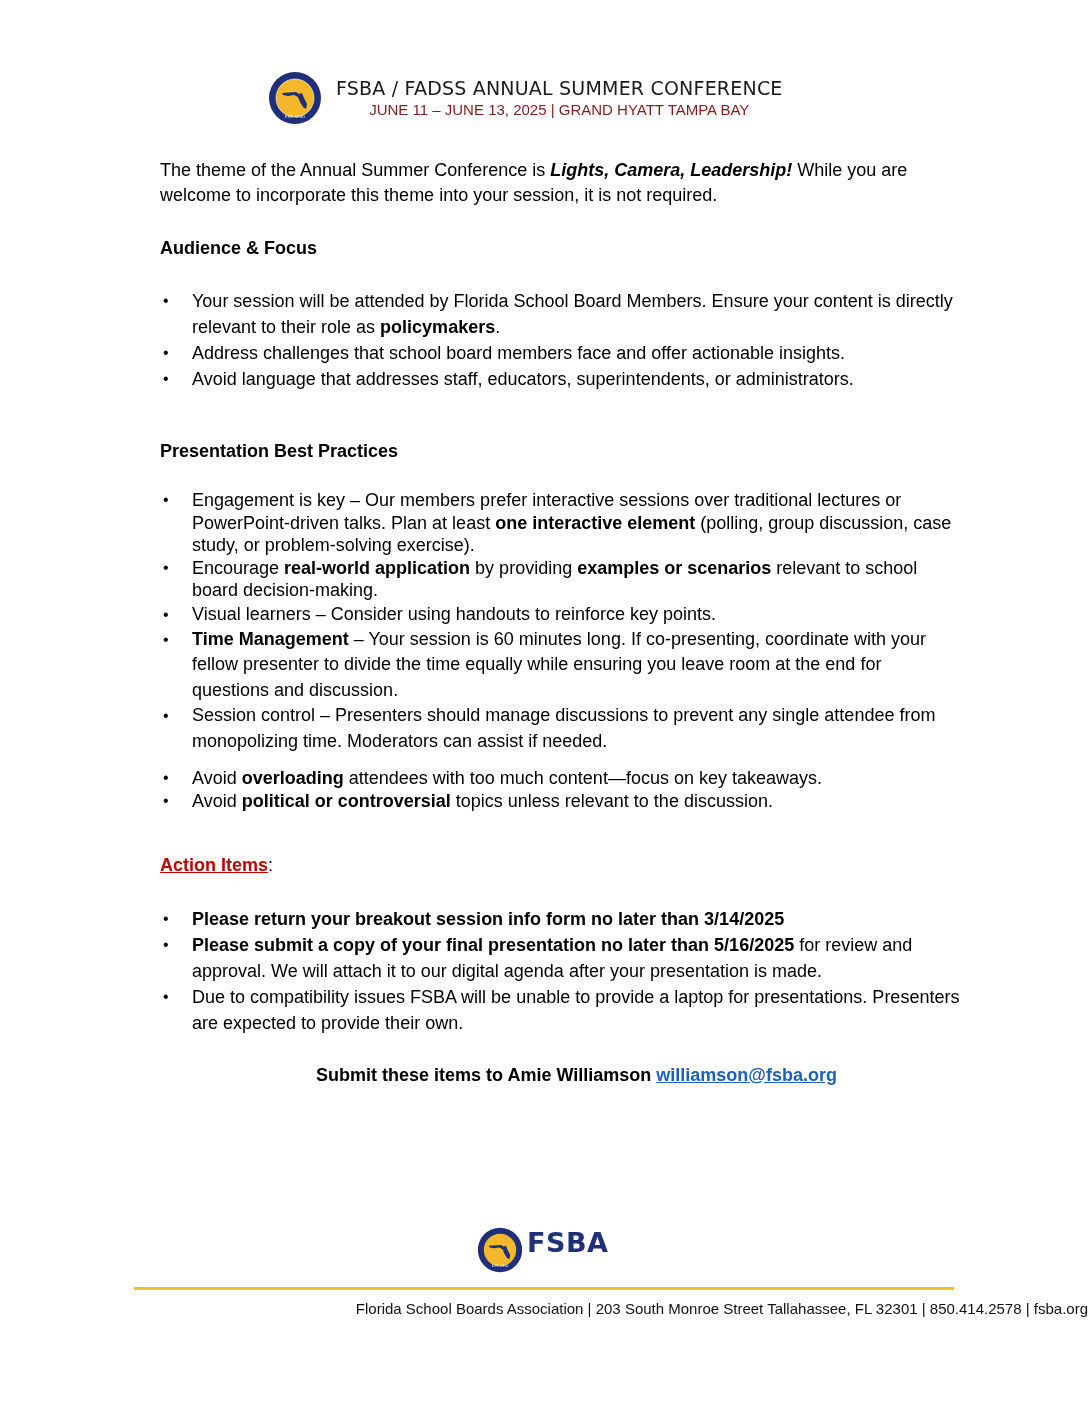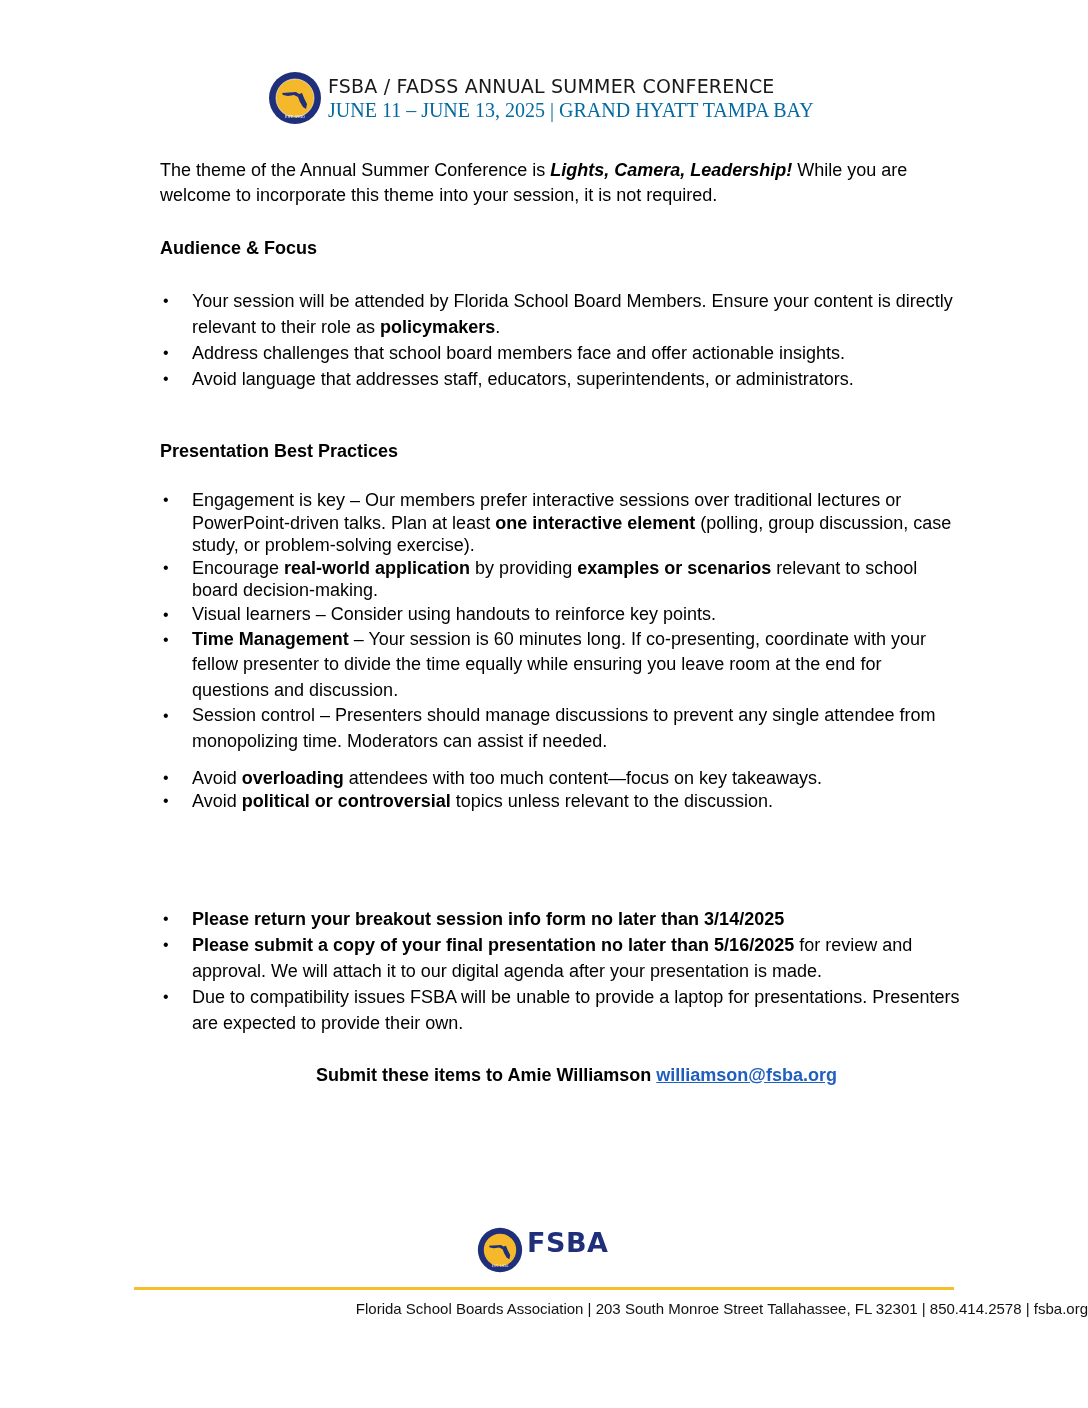--- a/index.html
+++ b/index.html
@@ -3,23 +3,23 @@
   <meta charset="utf-8">
   <style>
     html, body { margin: 0; padding: 0; background: #ffffff; }
     body { width: 1088px; height: 1408px; position: relative; overflow: hidden;
            font-family: "Liberation Sans", sans-serif; color: #000; }
     .page { position: absolute; left: 0; top: 0; width: 1088px; height: 1408px; }
 
     
     .header { position: absolute; left: 268px; top: 70px; height: 56px; display: flex; align-items: center; }
     .seal { width: 54px; height: 54px; flex: none; }
-    .header-text { margin-left: 6px; display: flex; flex-direction: column; line-height: 1; }
+    .header-text { margin-left: 14px; display: flex; flex-direction: column; line-height: 1; text-align: center; }
     .header-title { font-family: "DejaVu Sans", sans-serif; font-size: 19px; letter-spacing: 0.2px; color: #1a1a1a; white-space: nowrap; }
-    .header-sub { font-family: Liberation Serif, serif; font-size: 20px; margin-top: 4px; color: #0369a1; white-space: nowrap; }
+    .header-sub { font-family: Liberation Sans, sans-serif; font-size: 15px; margin-top: 4px; color: #7f1d1d; white-space: nowrap; }
 
     .body-text { position: absolute; left: 160px; width: 800px; font-size: 18px; line-height: 25px; }
     .p { margin: 0; }
     .h { font-weight: bold; font-size: 18px; margin: 0; }
     ul.bl { list-style: none; margin: 0; padding: 0; }
     ul.bl li { position: relative; padding-left: 32px; }
     ul.bl li::before { content: "\2022"; position: absolute; left: 3px; top: 0; font-size: 16px; }
     .loose li { line-height: 26px; }
     b { font-weight: bold; }
     .action-heading { color: #c00000; font-weight: bold; text-decoration: underline; }
@@ -76,20 +76,23 @@
       <li style="line-height:22.5px;"><span>Engagement is key – Our members prefer interactive sessions over traditional lectures or PowerPoint-driven talks. Plan at least </span><b>one interactive element</b><span> (polling, group discussion, case study, or problem-solving exercise).</span></li>
       <li style="line-height:22.5px;"><span>Encourage </span><b>real-world application</b><span> by providing </span><b>examples or scenarios</b><span> relevant to school board decision-making.</span></li>
       <li style="line-height:25px;"><span>Visual learners – Consider using handouts to reinforce key points.</span></li>
       <li style="line-height:25.5px;"><b>Time Management</b><span> – Your session is 60 minutes long. If co-presenting, coordinate with your fellow presenter to divide the time equally while ensuring you leave room at the end for questions and discussion.</span></li>
       <li style="line-height:25.5px;"><span>Session control – Presenters should manage discussions to prevent any single attendee from monopolizing time. Moderators can assist if needed.</span></li>
       <li style="line-height:24px;margin-top:12px;"><span>Avoid </span><b>overloading</b><span> attendees with too much content—focus on key takeaways.</span></li>
       <li style="line-height:22px;"><span>Avoid </span><b>political or controversial</b><span> topics unless relevant to the discussion.</span></li>
     </ul>
   </div>
 
+  <div class="body-text" style="top:853px;">
+    <p class="p"><span class="action-heading">Action Items</span><span class="colon">:</span></p>
+  </div>
   <div class="body-text" style="top:906px;">
     <ul class="bl">
       <li style="line-height:26px;"><b>Please return your breakout session info form no later than 3/14/2025</b><span></span></li>
       <li style="line-height:26px;"><b>Please submit a copy of your final presentation no later than 5/16/2025</b><span> for review and approval. We will attach it to our digital agenda after your presentation is made.</span></li>
       <li style="line-height:26px;"><span>Due to compatibility issues FSBA will be unable to provide a laptop for presentations. Presenters are expected to provide their own.</span></li>
     </ul>
   </div>
 
   <div class="submit-line">
     <span>Submit these items to Amie Williamson </span><a class="link" href="#">williamson@fsba.org</a>

